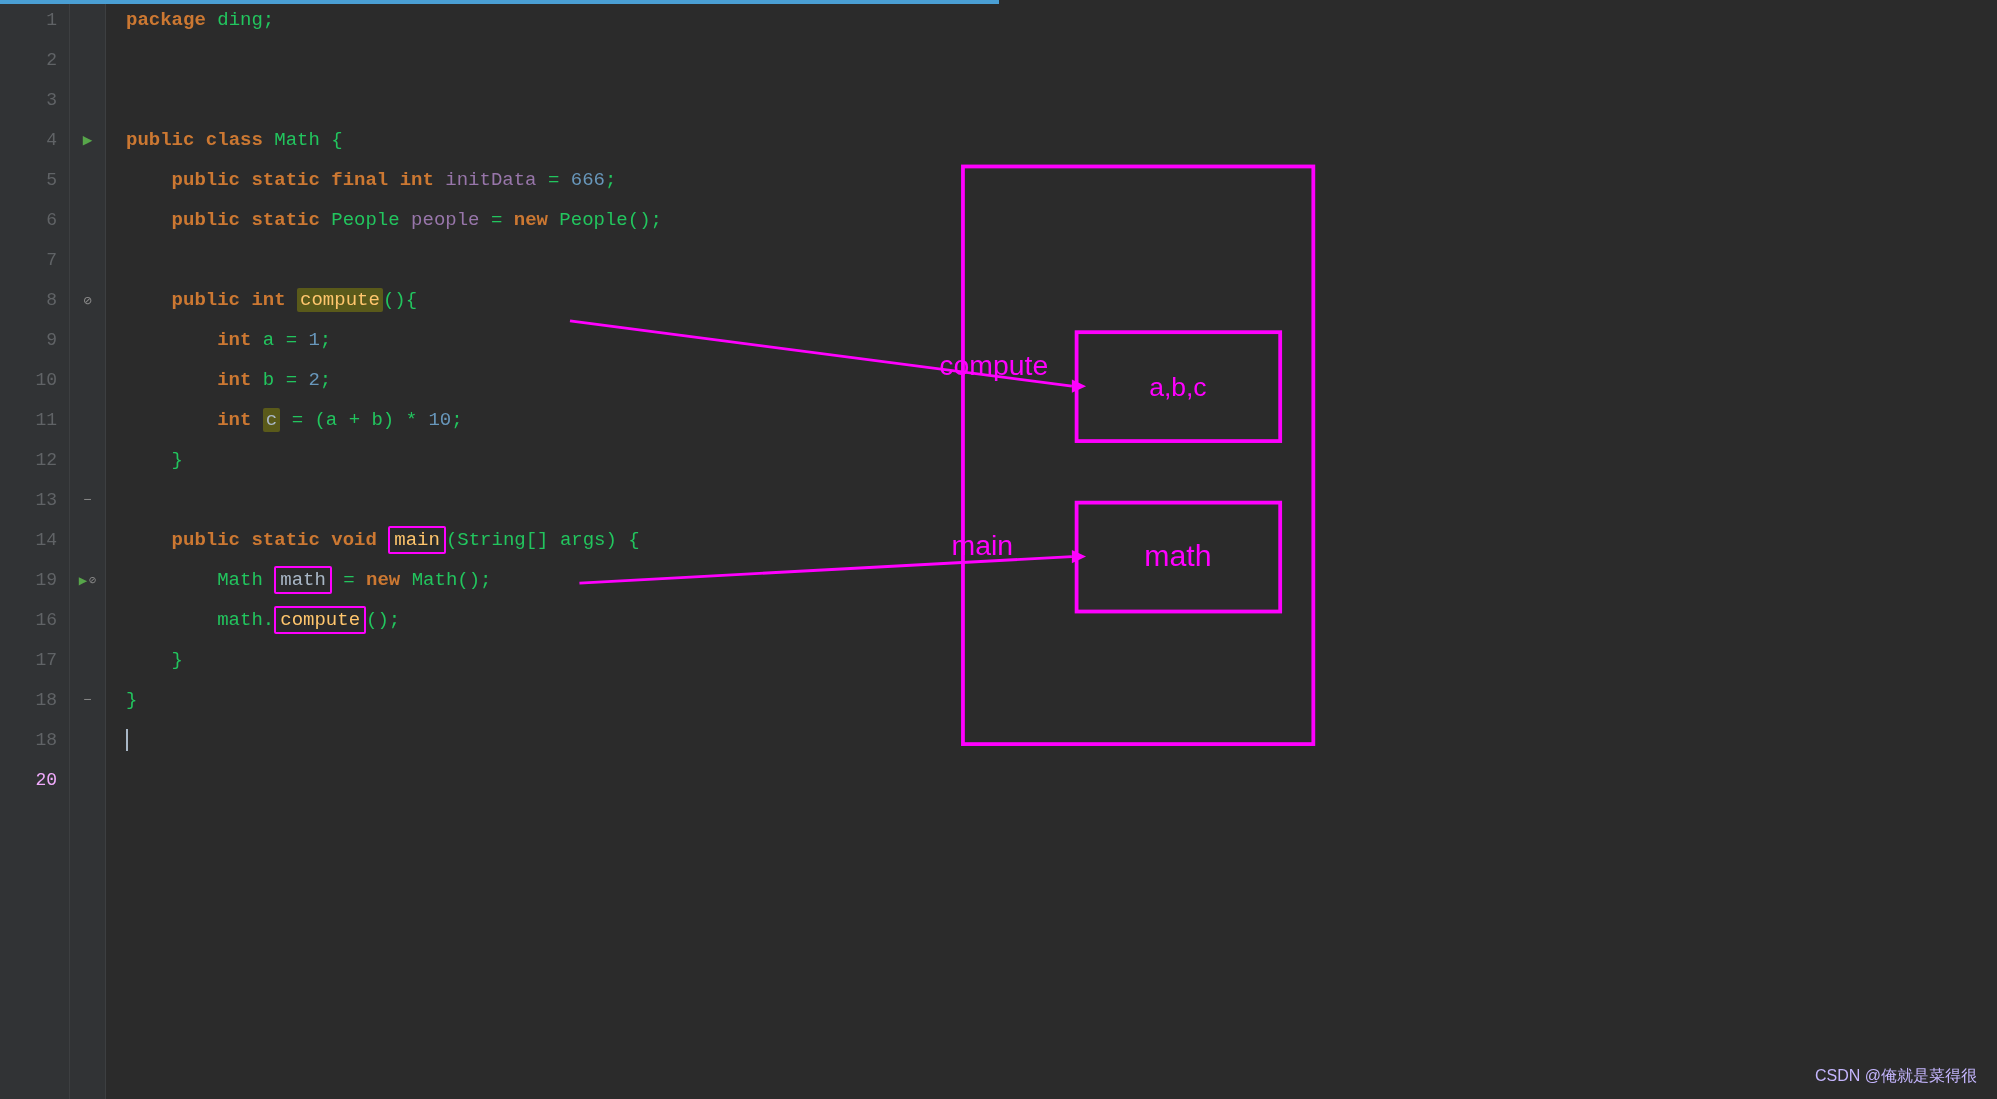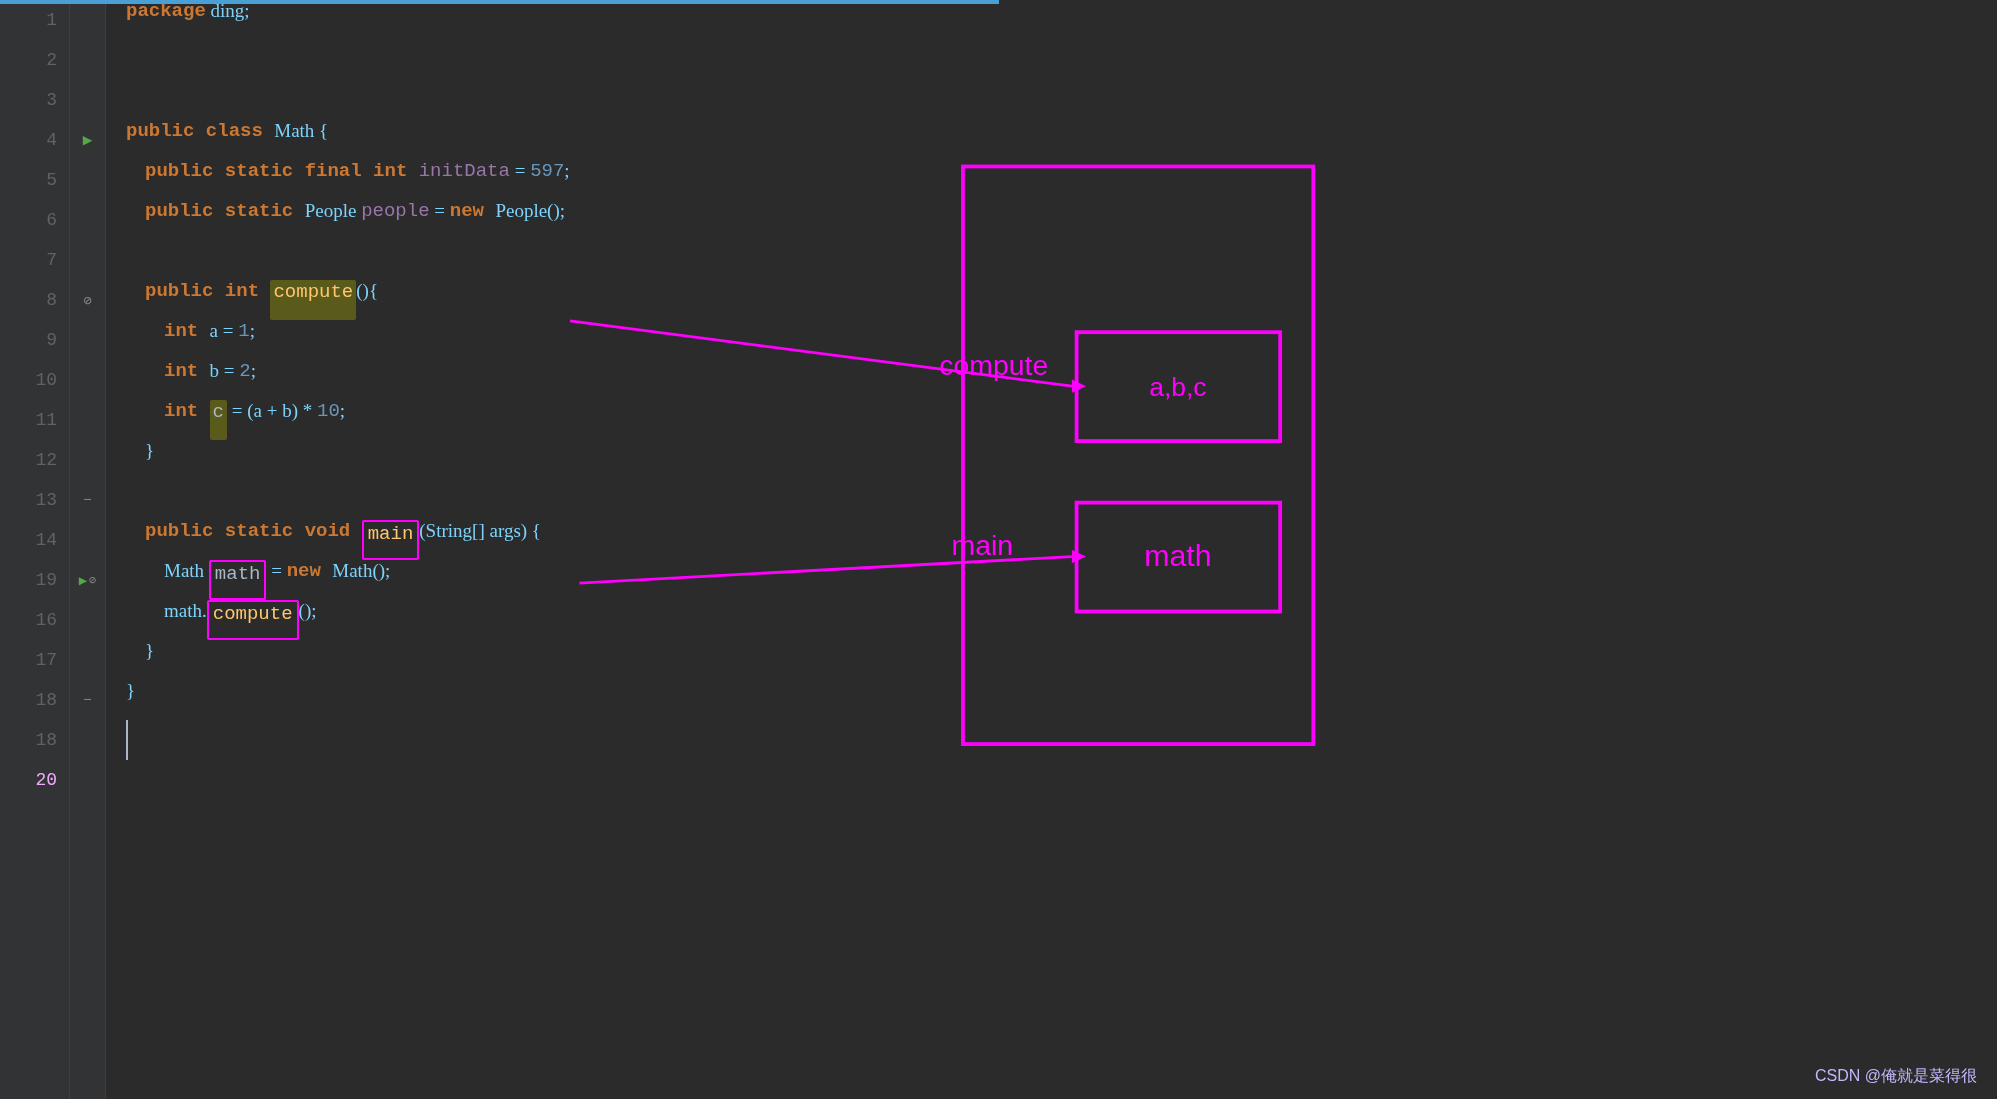--- a/index.html
+++ b/index.html
@@ -68,32 +68,33 @@
       font-size: 14px;
     }
     .code-area {
       flex: 1;
       padding-top: 0;
       position: relative;
     }
     .code-line {
       height: 40px;
       display: flex;
+      align-items: center;
       padding-left: 20px;
       font-size: 19px;
       white-space: pre;
       position: relative;
     }
     .code-line:nth-child(odd) {
       background: transparent;
     }
     .kw { color: #cc7832; font-weight: bold; }
     .num { color: #6897bb; }
     .italic-var { color: #9876aa; }
-    .plain { color: #7dd3fc; font-family: Liberation Serif, serif; }
+    .plain { color: #22c55e; }
     .cursor-line {
       background: rgba(255,255,255,0.04);
     }
     
     .diagram-overlay {
       position: absolute;
       top: 0;
       left: 0;
       width: 100%;
       height: 100%;
@@ -207,21 +208,21 @@
     </div>
 
     <div class="code-line">
       <span class="plain">    </span>
       <span class="kw">public </span>
       <span class="kw">static </span>
       <span class="kw">final </span>
       <span class="kw">int </span>
       <span class="italic-var">initData</span>
       <span class="plain"> = </span>
-      <span class="num">597</span>
+      <span class="num">666</span>
       <span class="plain">;</span>
     </div>
 
     <div class="code-line">
       <span class="plain">    </span>
       <span class="kw">public </span>
       <span class="kw">static </span>
       <span class="plain">People </span>
       <span class="italic-var">people</span>
       <span class="plain"> = </span>

